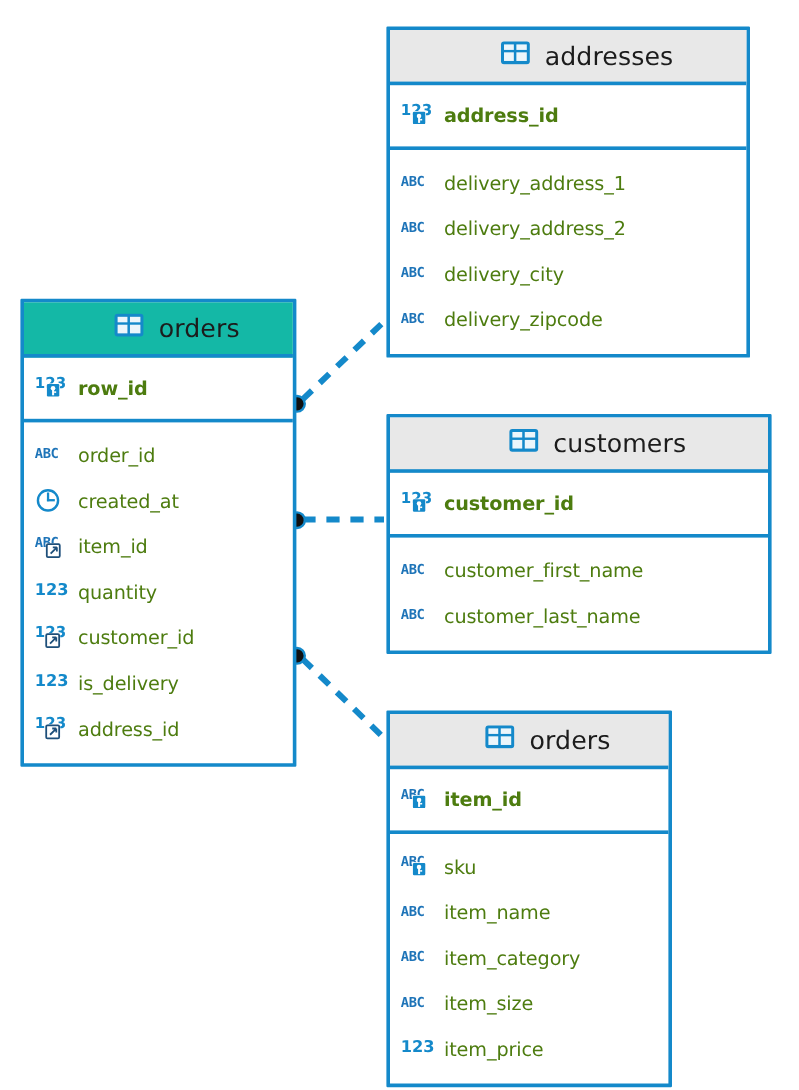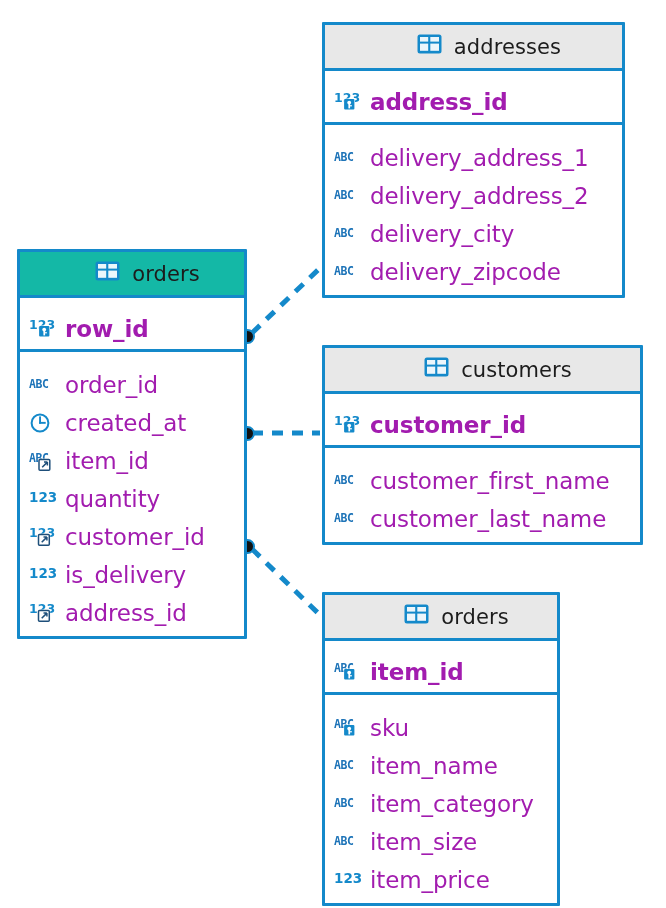--- a/index.html
+++ b/index.html
@@ -64,28 +64,28 @@
     border-bottom: 3px solid #1489ca;
     padding: 6px 0 7px 0;
   }
   .col-section {
     box-sizing: border-box;
     padding: 8px 0 10px 0;
   }
 
   .col-row {
     display: flex;
-    align-items: flex-end;
+    align-items: center;
     height: 38px;
     padding-left: 9px;
     white-space: nowrap;
   }
   .col-name {
-    font-size: 23px;
-    color: #a21caf;
+    font-size: 16px;
+    color: #4d7c0f;
     margin-left: 8px;
     letter-spacing: -0.1px;
   }
   .col-name.bold {
     font-weight: bold;
   }
 
   
   .ticon {
     position: relative;

